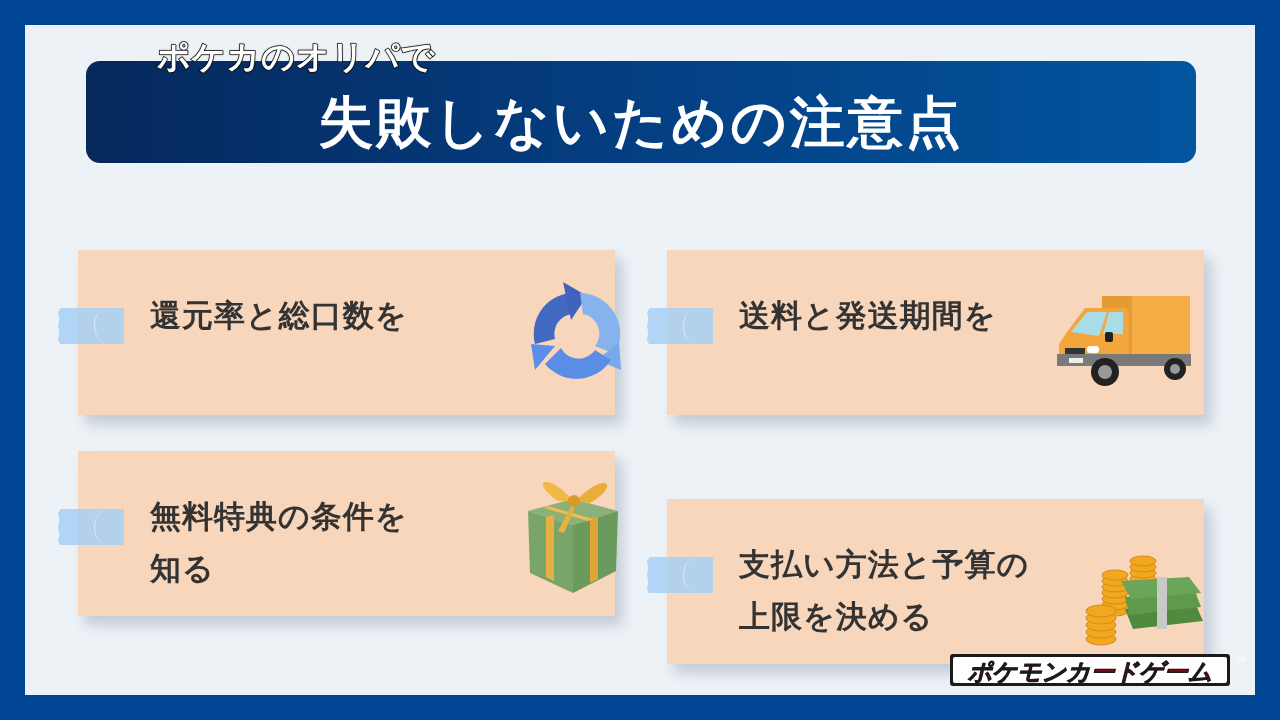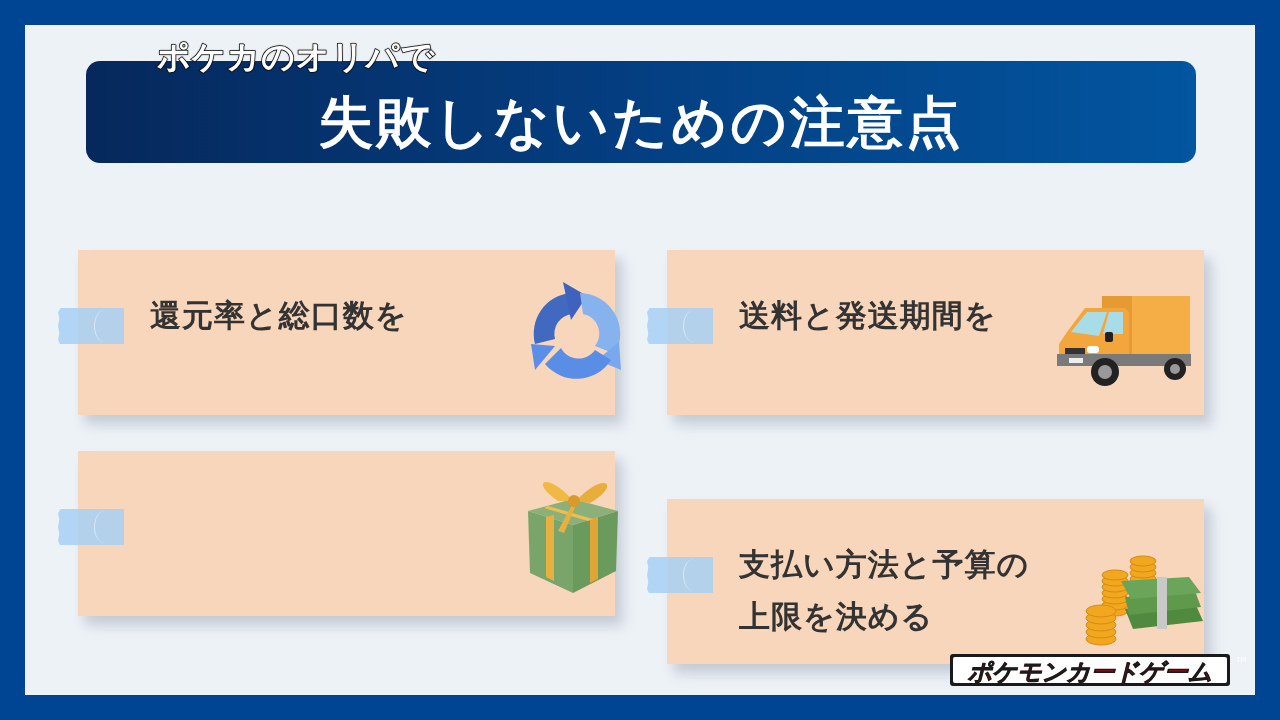--- a/index.html
+++ b/index.html
@@ -145,20 +145,24 @@
         <circle cx="58" cy="78" r="14" fill="#222"></circle>
         <circle cx="58" cy="78" r="7" fill="#999"></circle>
         <circle cx="128" cy="75" r="11" fill="#222"></circle>
         <circle cx="128" cy="75" r="5" fill="#999"></circle>
       </svg>
     </div>
   </div>
 
   <div class="card c3">
     <div class="tape"></div>
+    <div class="card-text">
+      <span class="line">無料特典の条件を</span>
+      <span class="line">知る</span>
+    </div>
     <div class="icon">
       <svg viewBox="0 0 110 125" width="110" height="125">
         <polygon points="10,40 55,28 100,40 55,54" fill="#8bb07a"></polygon>
         <polygon points="10,40 55,54 55,122 12,102" fill="#7aa56a"></polygon>
         <polygon points="55,54 100,40 98,100 55,122" fill="#6a9a5c"></polygon>
         <polygon points="28,46 36,44 36,110 28,106" fill="#e8b040"></polygon>
         <polygon points="72,48 80,46 80,108 72,112" fill="#e0a535"></polygon>
         <polygon points="30,35 75,48 70,50 26,37" fill="#f0be50"></polygon>
         <path d="M 55 30 C 30 0, 10 10, 40 30 Z" fill="#f0b845"></path>
         <path d="M 58 30 C 85 0, 105 12, 72 32 Z" fill="#e8ad3a"></path>

